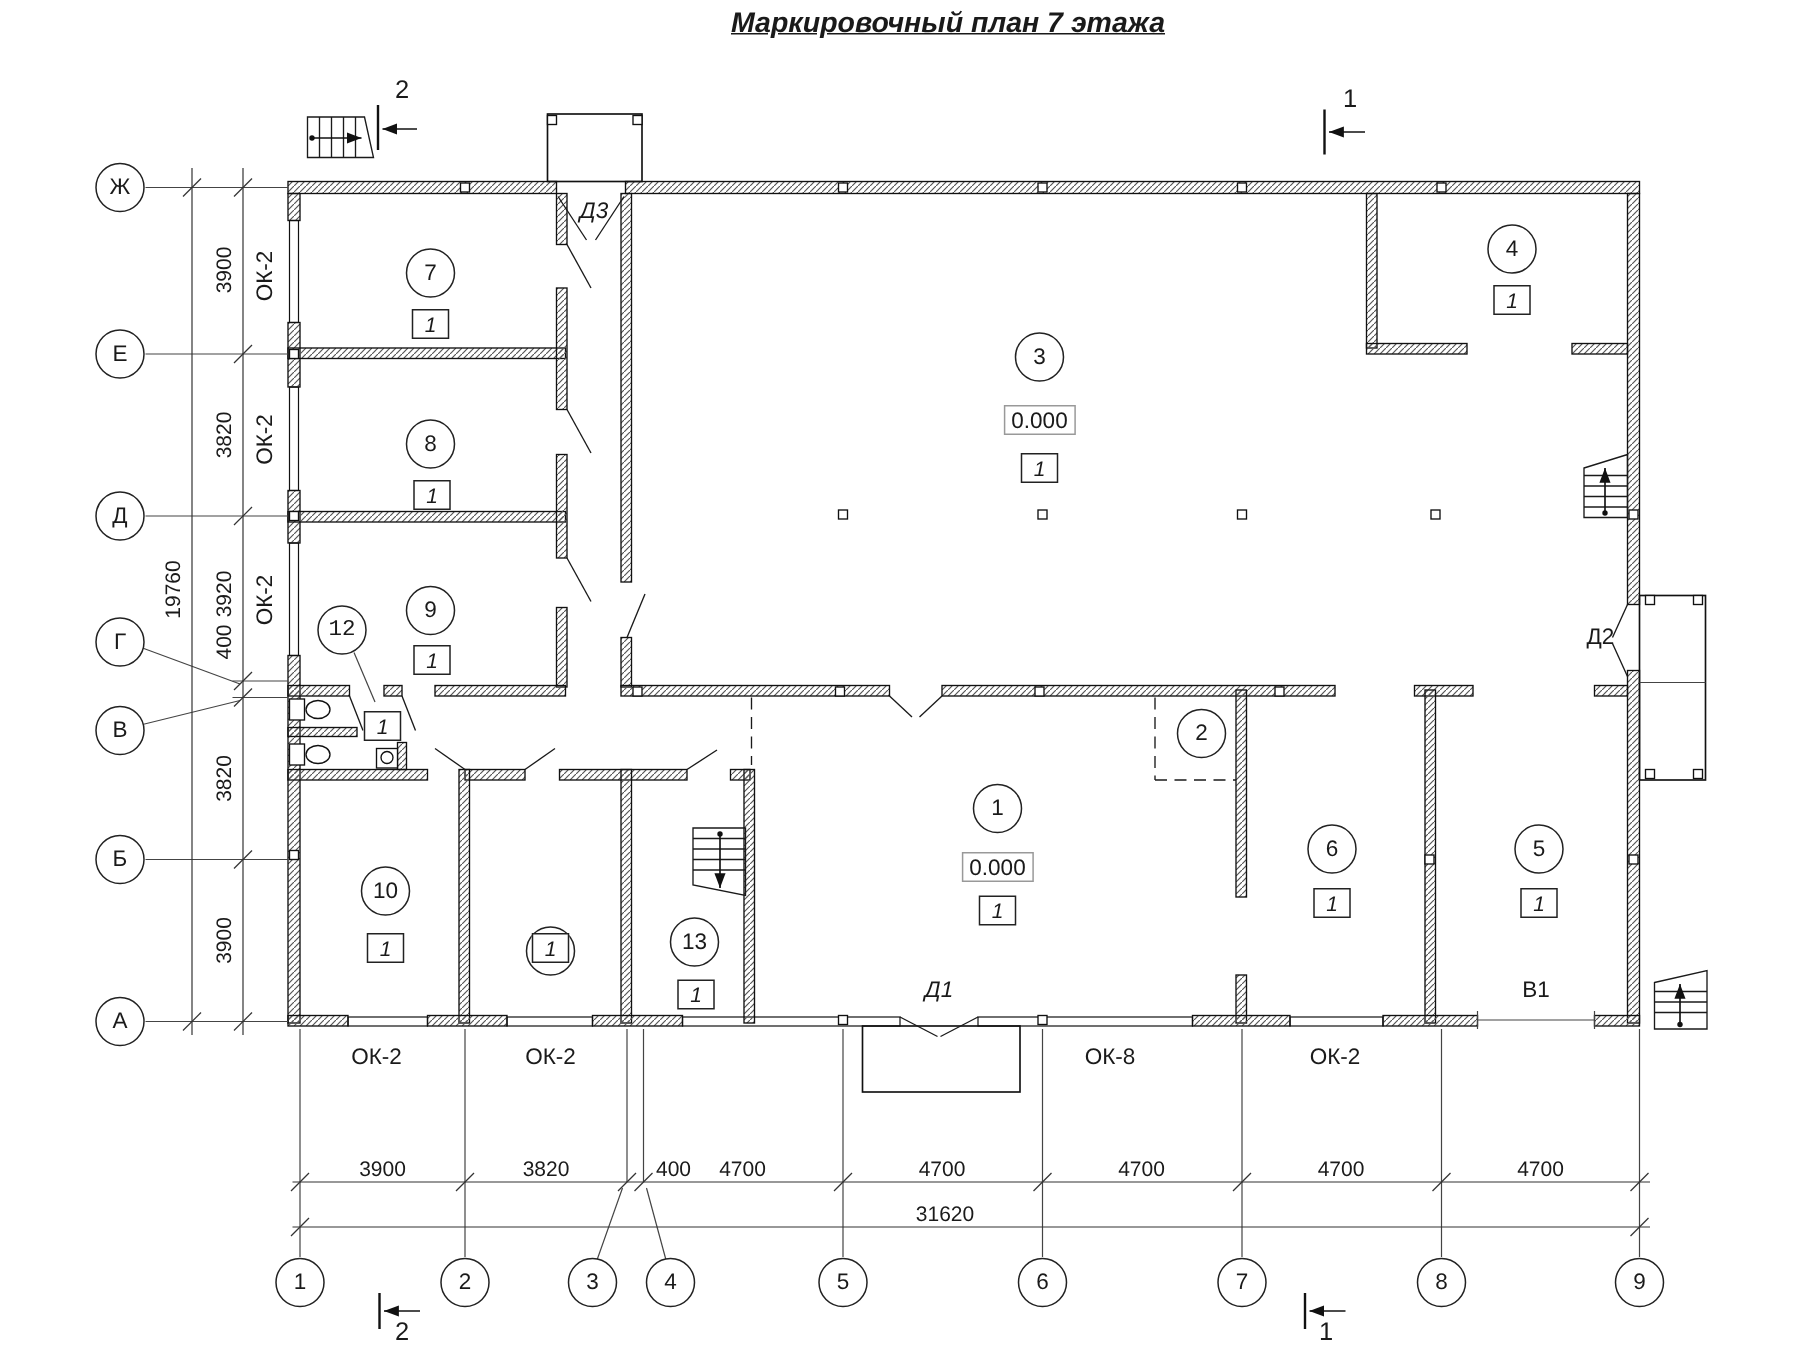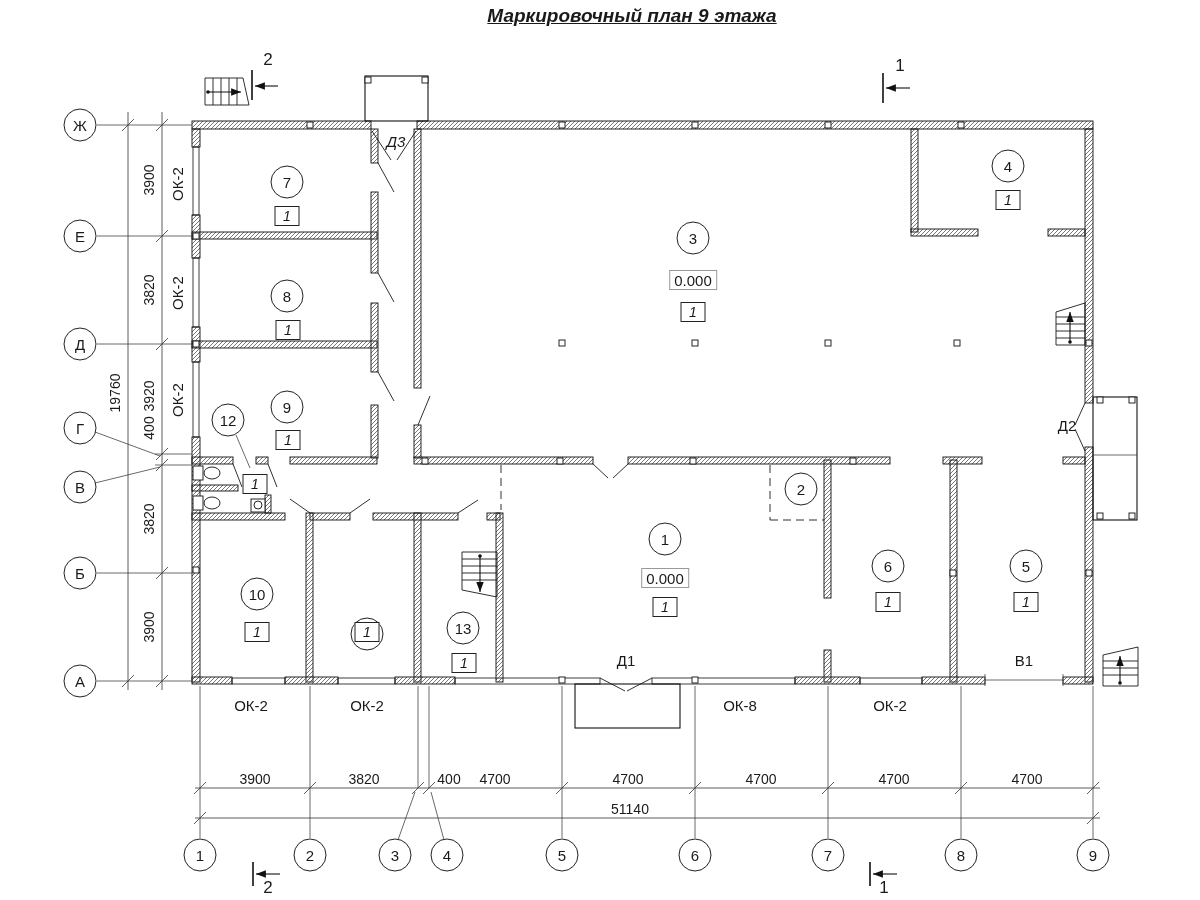--- a/index.html
+++ b/index.html
@@ -236,37 +236,37 @@
       <line x1="883" y1="73" x2="883" y2="103" class="bar"></line>
       <line x1="910" y1="88" x2="886" y2="88" class="arr"></line>
       <line x1="252" y1="70" x2="252" y2="100" class="bar"></line>
       <line x1="278" y1="86" x2="255" y2="86" class="arr"></line>
       <line x1="870" y1="862" x2="870" y2="886" class="bar"></line>
       <line x1="897" y1="874" x2="873" y2="874" class="arr"></line>
       <line x1="253" y1="862" x2="253" y2="886" class="bar"></line>
       <line x1="280" y1="874" x2="256" y2="874" class="arr"></line>
     </svg>
   <div id="labels">
-    <div class="title">Маркировочный план 9 этажа</div>
+    <div class="title">Маркировочный план 7 этажа</div>
   <div class="dimtext rot" style="left: 149px; top: 180px;">3900</div>
       <div class="dimtext rot" style="left: 149px; top: 290px;">3820</div>
       <div class="dimtext rot" style="left: 149px; top: 396px;">3920</div>
       <div class="dimtext rot" style="left: 149px; top: 428px;">400</div>
       <div class="dimtext rot" style="left: 149px; top: 519px;">3820</div>
       <div class="dimtext rot" style="left: 149px; top: 627px;">3900</div>
       <div class="dimtext rot" style="left: 115px; top: 393px;">19760</div>
       <div class="dimtext" style="left: 255px; top: 779px;">3900</div>
       <div class="dimtext" style="left: 364px; top: 779px;">3820</div>
       <div class="dimtext" style="left: 449px; top: 779px;">400</div>
       <div class="dimtext" style="left: 495px; top: 779px;">4700</div>
       <div class="dimtext" style="left: 628px; top: 779px;">4700</div>
       <div class="dimtext" style="left: 761px; top: 779px;">4700</div>
       <div class="dimtext" style="left: 894px; top: 779px;">4700</div>
       <div class="dimtext" style="left: 1027px; top: 779px;">4700</div>
-      <div class="dimtext" style="left: 630px; top: 809px;">51140</div>
+      <div class="dimtext" style="left: 630px; top: 809px;">31620</div>
       <div class="bub" style="left: 80px; top: 125px;">Ж</div>
       <div class="bub" style="left: 80px; top: 236px;">Е</div>
       <div class="bub" style="left: 80px; top: 344px;">Д</div>
       <div class="bub" style="left: 80px; top: 428px;">Г</div>
       <div class="bub" style="left: 80px; top: 487px;">В</div>
       <div class="bub" style="left: 80px; top: 573px;">Б</div>
       <div class="bub" style="left: 80px; top: 681px;">А</div>
       <div class="bub" style="left: 200px; top: 855px;">1</div>
       <div class="bub" style="left: 310px; top: 855px;">2</div>
       <div class="bub" style="left: 395px; top: 855px;">3</div>
@@ -292,33 +292,33 @@
       <div class="bub" style="left: 287px; top: 182px;">7</div>
       <div class="sq" style="left: 287px; top: 216px;">1</div>
       <div class="bub" style="left: 287px; top: 296px;">8</div>
       <div class="sq" style="left: 288px; top: 330px;">1</div>
       <div class="bub" style="left: 287px; top: 407px;">9</div>
       <div class="sq" style="left: 288px; top: 440px;">1</div>
       <div class="bub" style="left: 257px; top: 594px;">10</div>
       <div class="sq" style="left: 257px; top: 632px;">1</div>
       <div class="bub" style="left: 367px; top: 594px; margin-top: 40px;">11</div>
       <div class="sq" style="left: 367px; top: 632px;">1</div>
-      <div class="bub" style="left: 228px; top: 420px;">12</div>
+      <div class="bub" style="left: 228px; top: 420px; font-family: Liberation Mono, monospace;">12</div>
       <div class="sq" style="left: 255px; top: 484px;">1</div>
       <div class="bub" style="left: 463px; top: 628px;">13</div>
       <div class="sq" style="left: 464px; top: 663px;">1</div>
       <div class="tag rot" style="left: 177px; top: 184px;">ОК-2</div>
       <div class="tag rot" style="left: 177px; top: 293px;">ОК-2</div>
       <div class="tag rot" style="left: 177px; top: 400px;">ОК-2</div>
       <div class="tag" style="left: 251px; top: 705px;">ОК-2</div>
       <div class="tag" style="left: 367px; top: 705px;">ОК-2</div>
       <div class="tag" style="left: 740px; top: 705px;">ОК-8</div>
       <div class="tag" style="left: 890px; top: 705px;">ОК-2</div>
       <div class="tag" style="left: 396px; top: 141px; font-style: italic;">Д3</div>
-      <div class="tag" style="left: 626px; top: 660px;">Д1</div>
+      <div class="tag" style="left: 626px; top: 660px; font-style: italic;">Д1</div>
       <div class="tag" style="left: 1067px; top: 425px;">Д2</div>
       <div class="tag" style="left: 1024px; top: 660px;">В1</div>
       <div class="seclab" style="left: 900px; top: 66px;">1</div>
       <div class="seclab" style="left: 268px; top: 60px;">2</div>
       <div class="seclab" style="left: 884px; top: 888px;">1</div>
       <div class="seclab" style="left: 268px; top: 888px;">2</div>
     </div>
 </div>
 
 </body></html>

